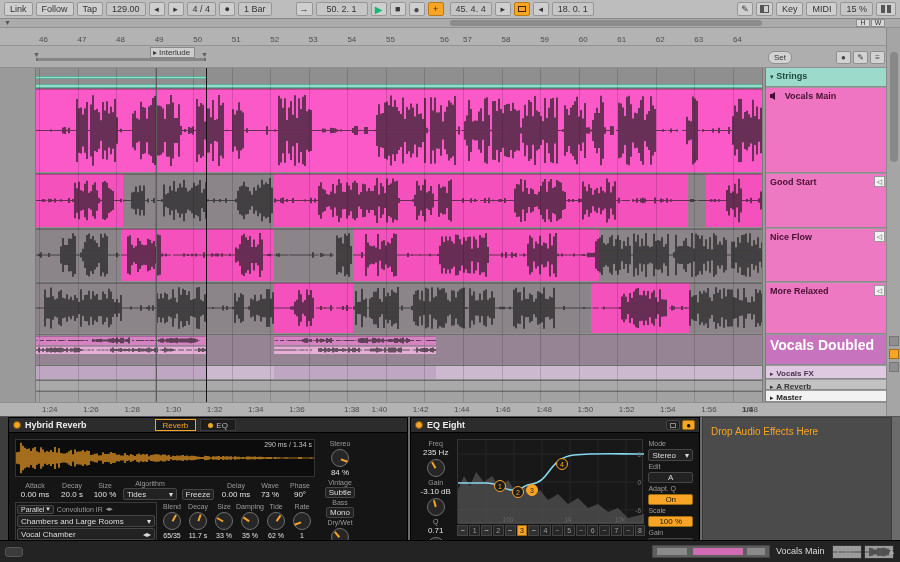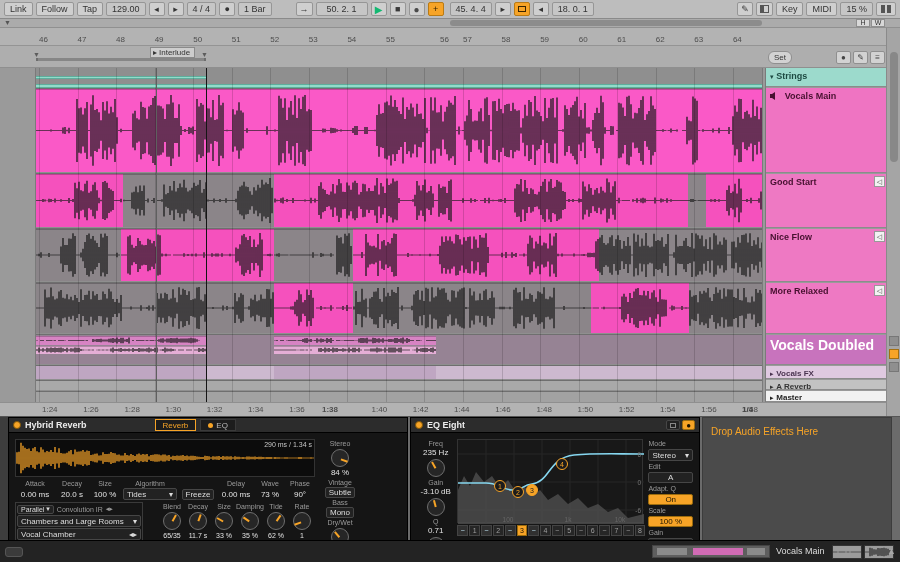--- a/index.html
+++ b/index.html
@@ -81,21 +81,21 @@
 .val{font-size:8px;color:#e2e2e2;text-align:center;line-height:10px;white-space:nowrap}
 .knob{width:18px;height:18px;border-radius:50%;background:#262626;border:1px solid #6e6e6e;position:relative;margin:1px auto}
 .knob i{position:absolute;left:50%;top:1px;width:2px;height:7px;margin-left:-1px;background:#f7a427;transform-origin:1px 8px;transform:rotate(var(--r,0deg))}
 .chip{background:#222;border:1px solid #464646;border-radius:2px;font-size:8px;color:#ddd;height:11px;display:inline-flex;align-items:center;padding:0 3px;white-space:nowrap}
 .chip.amber{background:#f7a427;color:#1d1400;border-color:#9c6c0e}
 .dd{background:#222;border:1px solid #464646;border-radius:2px;font-size:8px;color:#ddd;height:12px;display:flex;align-items:center;justify-content:space-between;padding:0 3px;white-space:nowrap;overflow:hidden}
 .dev-body{display:flex;padding:6px;gap:3px}
 #ir-display{position:relative;height:38px;background:#0c0c0c;border:1px solid #333}
 #ir-time{position:absolute;right:2px;top:1px;font-size:7px;color:#c6c6c6;z-index:2}
 .prow{display:flex;margin-top:2px}
-.pv{display:flex;flex-direction:column;align-items:center;justify-content:space-between}
+.pv{display:flex;flex-direction:column;align-items:center;justify-content:flex-end}
 #conv{border:1px solid #3a3a3a;padding:1px;width:150px}
 #conv .hd{display:flex;align-items:center;gap:3px;font-size:7px;color:#9a9a9a;height:10px}
 .knobrow{display:flex;flex:1}
 .kcol{width:26px;display:flex;flex-direction:column;align-items:center}
 
 
 #eq-graph{position:relative;width:186px;height:84px;background:#181818;border:1px solid #333}
 #eq-bands{display:flex;gap:1px;margin-top:2px;align-items:center}
 .bicon,.bnum{width:11px;height:11px;background:#262626;border:1px solid #444;font-size:7px;color:#9f9f9f;display:flex;align-items:center;justify-content:center}
 .bicon.on{color:#bfe3f2;background:#303030}
@@ -431,21 +431,21 @@
 
 <div id="time-ruler">
   <span id="grid-val">1/4</span>
 <span class="time-lbl" style="left: 42px;">1:24</span>
     <span class="time-lbl" style="left: 83.2px;">1:26</span>
     <span class="time-lbl" style="left: 124.4px;">1:28</span>
     <span class="time-lbl" style="left: 165.6px;">1:30</span>
     <span class="time-lbl" style="left: 206.8px;">1:32</span>
     <span class="time-lbl" style="left: 248px;">1:34</span>
     <span class="time-lbl" style="left: 289.2px;">1:36</span>
-    <span class="time-lbl" style="left: 322px; font-weight: bold;">1:38</span>
+    <span class="time-lbl" style="left: 344px;">1:38</span>
     <span class="time-lbl" style="left: 371.6px;">1:40</span>
     <span class="time-lbl" style="left: 412.8px;">1:42</span>
     <span class="time-lbl" style="left: 454px;">1:44</span>
     <span class="time-lbl" style="left: 495.2px;">1:46</span>
     <span class="time-lbl" style="left: 536.4px;">1:48</span>
     <span class="time-lbl" style="left: 577.6px;">1:50</span>
     <span class="time-lbl" style="left: 618.8px;">1:52</span>
     <span class="time-lbl" style="left: 660px;">1:54</span>
     <span class="time-lbl" style="left: 701.2px;">1:56</span>
     <span class="time-lbl" style="left: 742.4px;">1:58</span>
@@ -507,21 +507,21 @@
             </div>
           <div class="pv" style="width:30px">
               <span class="lbl">Wave</span>
               <span class="val">73 %</span>
             </div>
           <div class="pv" style="width:30px">
               <span class="lbl">Phase</span>
               <span class="val">90°</span>
             </div>
         </div>
-        <div style="display:flex;gap:16px;margin-top:2px">
+        <div style="display:flex;gap:2px;margin-top:2px">
           <div id="conv">
             <div class="hd">
               <span class="chip" style="height:9px;font-size:7px"><span>Parallel</span>&nbsp;<span>▾</span></span>
               <span>Convolution IR</span>
               <span>◂▸</span>
             </div>
             <div class="dd" style="margin-top:1px">
                 <span>Chambers and Large Rooms</span>
                 <span>▾</span>
               </div>

